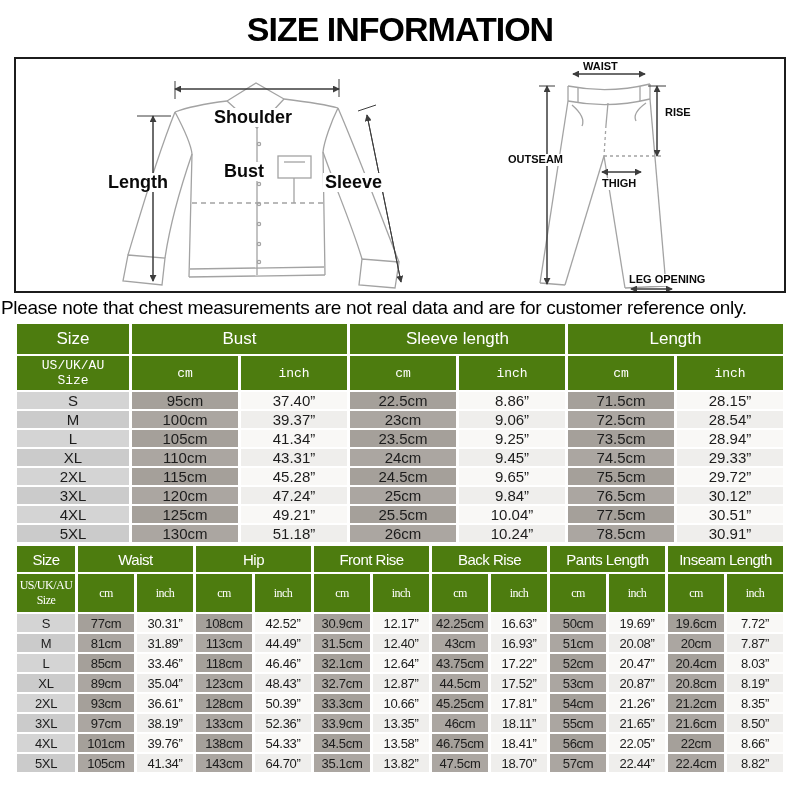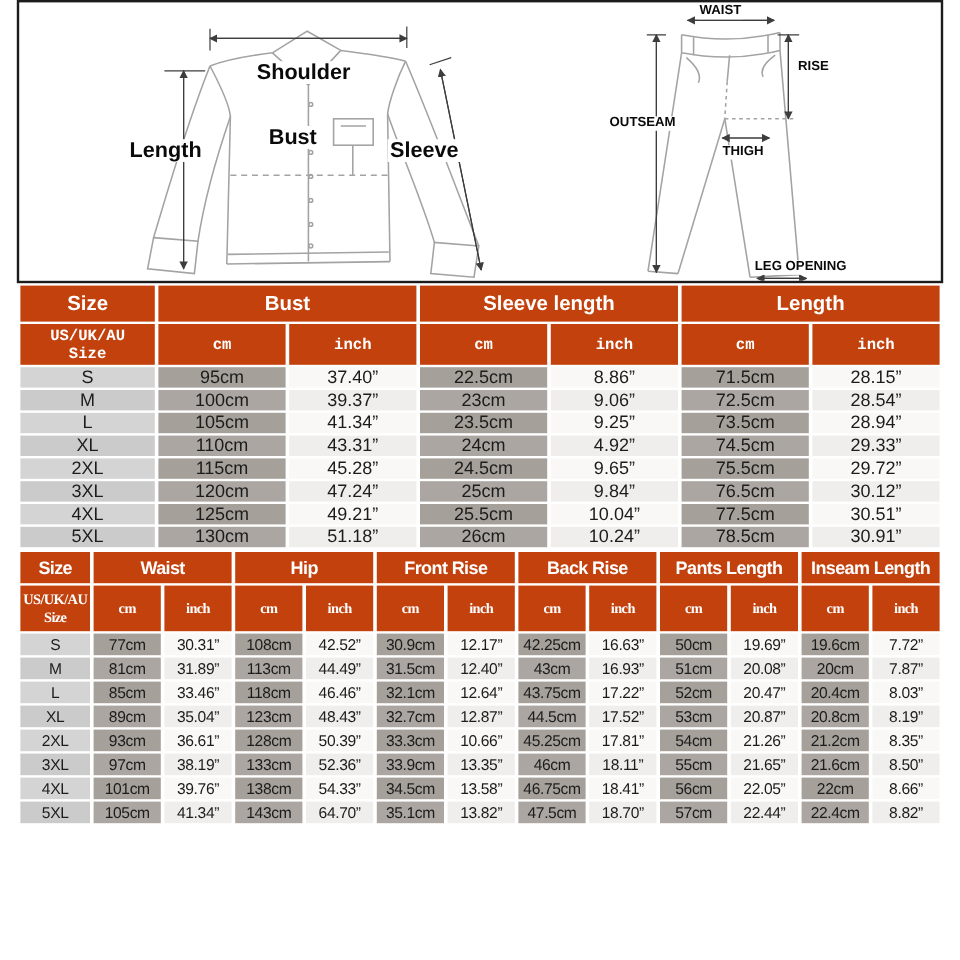--- a/index.html
+++ b/index.html
@@ -6,21 +6,21 @@
   body{width:800px;height:800px;overflow:hidden;font-family:"Liberation Sans",sans-serif;color:#111;}
   .title{text-align:center;font-size:34px;font-weight:bold;letter-spacing:-1px;margin:10px 0 8px 0;color:#000;}
   .diagram-box{position:relative;margin:0 14px;height:232px;border:2px solid #1c1c1c;background:#fff;}
   .diagram-box svg{position:absolute;left:0;top:0;}
   .dlabel{position:absolute;font-weight:bold;color:#0a0a0a;background:#fff;line-height:1.05;white-space:nowrap;}
   .dlabel.shirt{font-size:18px;padding:0 2px;}
   .dlabel.pants{font-size:11px;padding:0 1px;}
   .note{font-size:19px;letter-spacing:-0.3px;color:#000;margin:4px 0 3px 1px;white-space:nowrap;}
   table{border-collapse:separate;border-spacing:3px 2px;table-layout:fixed;margin:0 auto;width:772px;}
   td,th{text-align:center;vertical-align:middle;padding:0;overflow:hidden;}
-  .hdr{background:#c2410c;color:#ffffff;font-weight:bold;}
+  .hdr{background:#4d7c0f;color:#ffffff;font-weight:normal;}
   
   .t1 .group-hdr{font-size:17px;height:30px;}
   .t1 .size-hdr,.t1 .unit-hdr{font-family:"Liberation Mono",monospace;font-size:13px;height:34px;}
   .t1 tbody td{height:17px;font-size:15px;color:#1c1c1c;}
   
   .t2{letter-spacing:-0.3px;}
   .t2 .group-hdr{font-size:15px;height:26px;letter-spacing:-0.5px;}
   .t2 .size-hdr,.t2 .unit-hdr{font-family:"Liberation Serif",serif;font-size:12px;height:38px;letter-spacing:-0.5px;}
   .t2 tbody td{height:18px;font-size:13px;color:#1c1c1c;}
   
@@ -31,20 +31,21 @@
   tbody tr:nth-child(even) .cm-cell{background:#aba6a1;}
   tbody tr:nth-child(even) .inch-cell{background:#efeeec;}
   .garment{stroke:#a3a3a3;stroke-width:1.3;fill:none;}
   .dim{stroke:#3d3d3d;stroke-width:1;fill:none;}
 </style>
 </head>
 <body>
 
 <div class="page">
 
+  <div class="title">SIZE INFORMATION</div>
 
   <div class="diagram-box">
     <svg width="768" height="232" viewBox="0 0 768 232">
       <defs>
         <marker id="ah" viewBox="0 0 8 8" refX="7" refY="4" markerWidth="7" markerHeight="7" orient="auto">
           <path d="M0,0 L8,4 L0,8 Z" fill="#3d3d3d"></path>
         </marker>
       </defs>
 
       <g class="garment">
@@ -141,20 +142,21 @@
     <span class="dlabel shirt" style="left:90px;top:114px;">Length</span>
     <span class="dlabel shirt" style="left:206px;top:103px;">Bust</span>
     <span class="dlabel shirt" style="left:307px;top:114px;">Sleeve</span>
     <span class="dlabel pants" style="left:566px;top:2px;">WAIST</span>
     <span class="dlabel pants" style="left:648px;top:48px;">RISE</span>
     <span class="dlabel pants" style="left:491px;top:95px;">OUTSEAM</span>
     <span class="dlabel pants" style="left:585px;top:119px;">THIGH</span>
     <span class="dlabel pants" style="left:612px;top:215px;">LEG OPENING</span>
   </div>
 
+  <div class="note">Please note that chest measurements are not real data and are for customer reference only.</div>
 
   <table class="t1">
     <colgroup>
       <col style="width:112px">
         <col>
         <col>
         <col>
         <col>
         <col>
         <col>
@@ -205,21 +207,21 @@
           <td class="cm-cell">23.5cm</td>
           <td class="inch-cell">9.25”</td>
           <td class="cm-cell">73.5cm</td>
           <td class="inch-cell">28.94”</td>
         </tr>
         <tr>
           <td class="size-cell">XL</td>
           <td class="cm-cell">110cm</td>
           <td class="inch-cell">43.31”</td>
           <td class="cm-cell">24cm</td>
-          <td class="inch-cell">4.92”</td>
+          <td class="inch-cell">9.45”</td>
           <td class="cm-cell">74.5cm</td>
           <td class="inch-cell">29.33”</td>
         </tr>
         <tr>
           <td class="size-cell">2XL</td>
           <td class="cm-cell">115cm</td>
           <td class="inch-cell">45.28”</td>
           <td class="cm-cell">24.5cm</td>
           <td class="inch-cell">9.65”</td>
           <td class="cm-cell">75.5cm</td>

